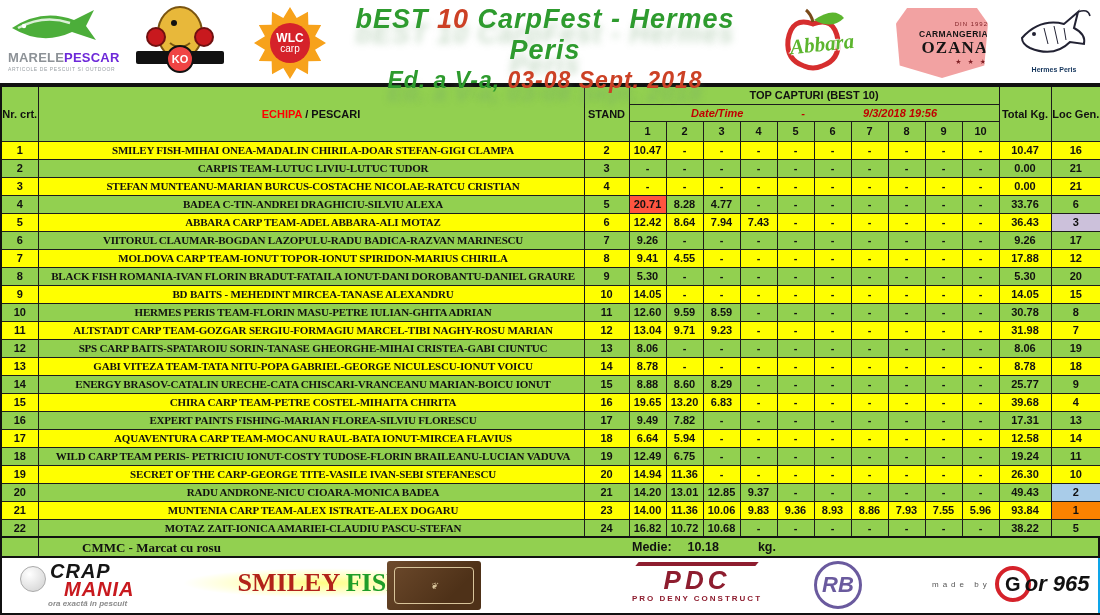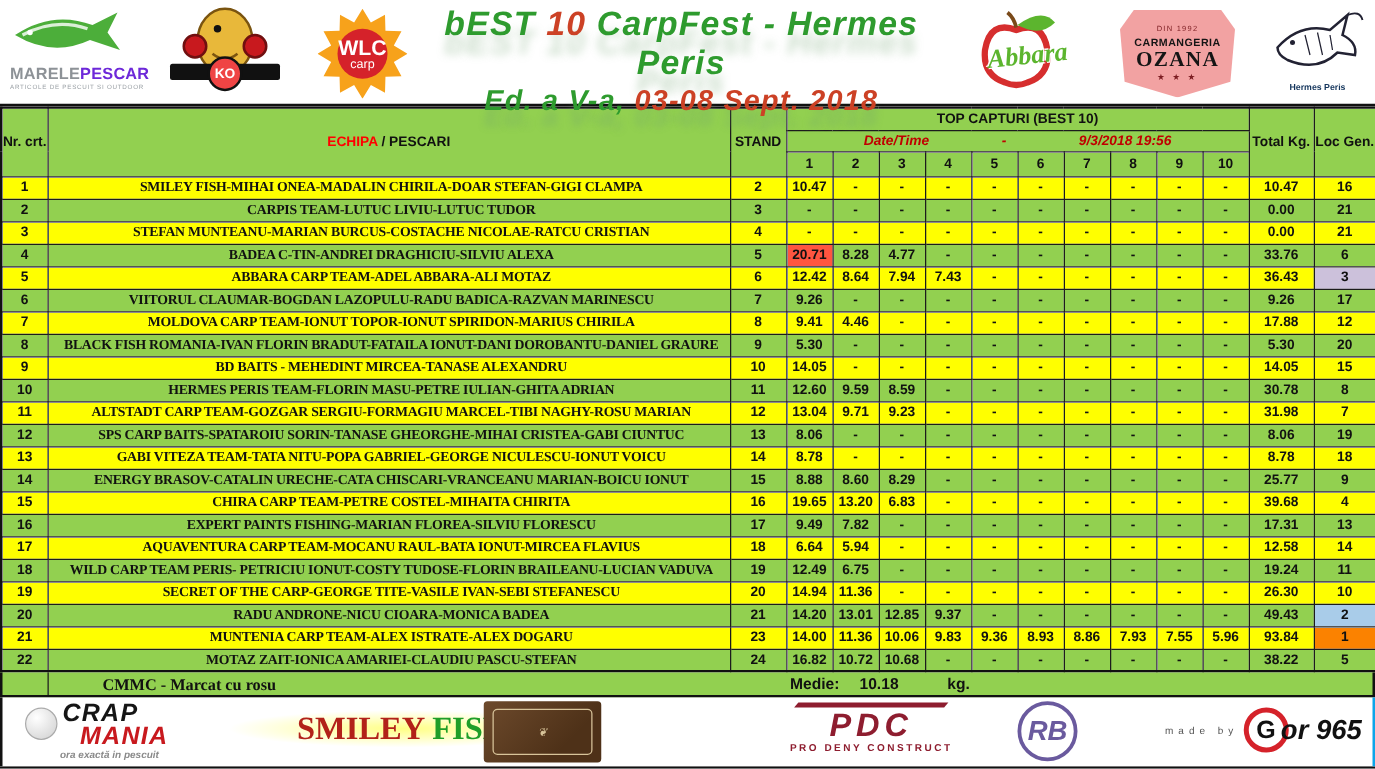--- a/index.html
+++ b/index.html
@@ -20,35 +20,35 @@
   .ko-wrap { left:140px; top:3px; width:80px; height:78px; }
   .ko-band { position:absolute; left:-4px; top:48px; width:88px; height:13px; background:#111; border-radius:2px; }
   .ko-circle { position:absolute; left:26px; top:42px; width:28px; height:28px; background:#ef4444; border:2px solid #111;
                border-radius:50%; color:#fff; font-weight:bold; font-size:11px; display:flex; align-items:center; justify-content:center; }
 
   .wlc-wrap { left:254px; top:7px; width:72px; height:72px; }
   .wlc-star { position:absolute; inset:0; background:#F7A21B;
     clip-path:polygon(100% 50%,84.8% 59.3%,93.3% 75%,75.5% 75.5%,75% 93.3%,59.3% 84.8%,50% 100%,40.7% 84.8%,25% 93.3%,24.5% 75.5%,6.7% 75%,15.2% 59.3%,0% 50%,15.2% 40.7%,6.7% 25%,24.5% 24.5%,25% 6.7%,40.7% 15.2%,50% 0%,59.3% 15.2%,75% 6.7%,75.5% 24.5%,93.3% 25%,84.8% 40.7%); }
   .wlc-core { position:absolute; left:16px; top:16px; width:40px; height:40px; border-radius:50%; background:#d5222a;
               display:flex; flex-direction:column; align-items:center; justify-content:center; color:#fff; line-height:1; }
-  .wlc-core .l1 { font-weight:bold; font-size:17px; }
+  .wlc-core .l1 { font-weight:bold; font-size:12px; }
   .wlc-core .l2 { font-size:10px; }
 
   .title-wrap { left:335px; top:4px; width:420px; text-align:center; font-style:italic; font-weight:bold; }
   .title-l1 { font-size:27px; color:#2e9b2e; text-shadow:0 15px 7px rgba(110,160,110,.35); letter-spacing:1px; }
   .title-l1 .red, .title-l2 .red { color:#cc4125; }
   .title-l2 { font-size:23px; color:#2e9b2e; margin-top:1px; text-shadow:0 13px 6px rgba(110,160,110,.35); letter-spacing:1px; }
 
   .abbara-wrap { left:778px; top:8px; width:104px; height:68px; }
   .abbara-text { position:absolute; left:12px; top:24px; font-family:"Liberation Serif", serif; font-style:italic; font-weight:bold;
                  font-size:21px; color:#5cb52e; transform:rotate(-6deg); text-shadow:1px 1px 0 #fff,-1px -1px 0 #fff; }
 
   .ozana-wrap { left:896px; top:8px; width:92px; height:70px; background:#f2a2a2;
     clip-path:polygon(12% 0,88% 0,100% 22%,96% 82%,50% 100%,4% 82%,0 22%); 
-    display:flex; flex-direction:column; align-items:center; justify-content:center; text-align:center; }
+    display:flex; flex-direction:column; align-items:flex-end; justify-content:center; text-align:center; }
   .ozana-rib { font-size:6px; color:#7c1d22; letter-spacing:1px; }
   .ozana-l1 { font-size:8.5px; font-weight:bold; color:#151515; letter-spacing:.4px; margin-top:2px; }
   .ozana-l2 { font-family:"Liberation Serif", serif; font-size:17px; font-weight:bold; color:#151515; letter-spacing:1px; line-height:1; }
   .ozana-st { font-size:7px; color:#7c1d22; margin-top:2px; letter-spacing:2px; }
 
   .hermes-wrap { left:1012px; top:4px; width:84px; height:76px; text-align:center; }
   .hermes-label { font-size:7px; font-weight:bold; color:#14355c; margin-top:-4px; }
 
   
   table.results { width:1100px; border-collapse:collapse; table-layout:fixed; border:2px solid #111; }
@@ -330,21 +330,21 @@
           <td class="c-catch">-</td>
           <td class="c-catch">-</td>
           <td class="c-total">9.26</td>
           <td class="c-loc">17</td>
         </tr>
         <tr class="row-yellow">
           <td class="c-nr">7</td>
           <td class="c-team">MOLDOVA CARP TEAM-IONUT TOPOR-IONUT SPIRIDON-MARIUS CHIRILA</td>
           <td class="c-stand">8</td>
           <td class="c-catch">9.41</td>
-          <td class="c-catch">4.46</td>
+          <td class="c-catch">4.55</td>
           <td class="c-catch">-</td>
           <td class="c-catch">-</td>
           <td class="c-catch">-</td>
           <td class="c-catch">-</td>
           <td class="c-catch">-</td>
           <td class="c-catch">-</td>
           <td class="c-catch">-</td>
           <td class="c-catch">-</td>
           <td class="c-total">17.88</td>
           <td class="c-loc">12</td>

